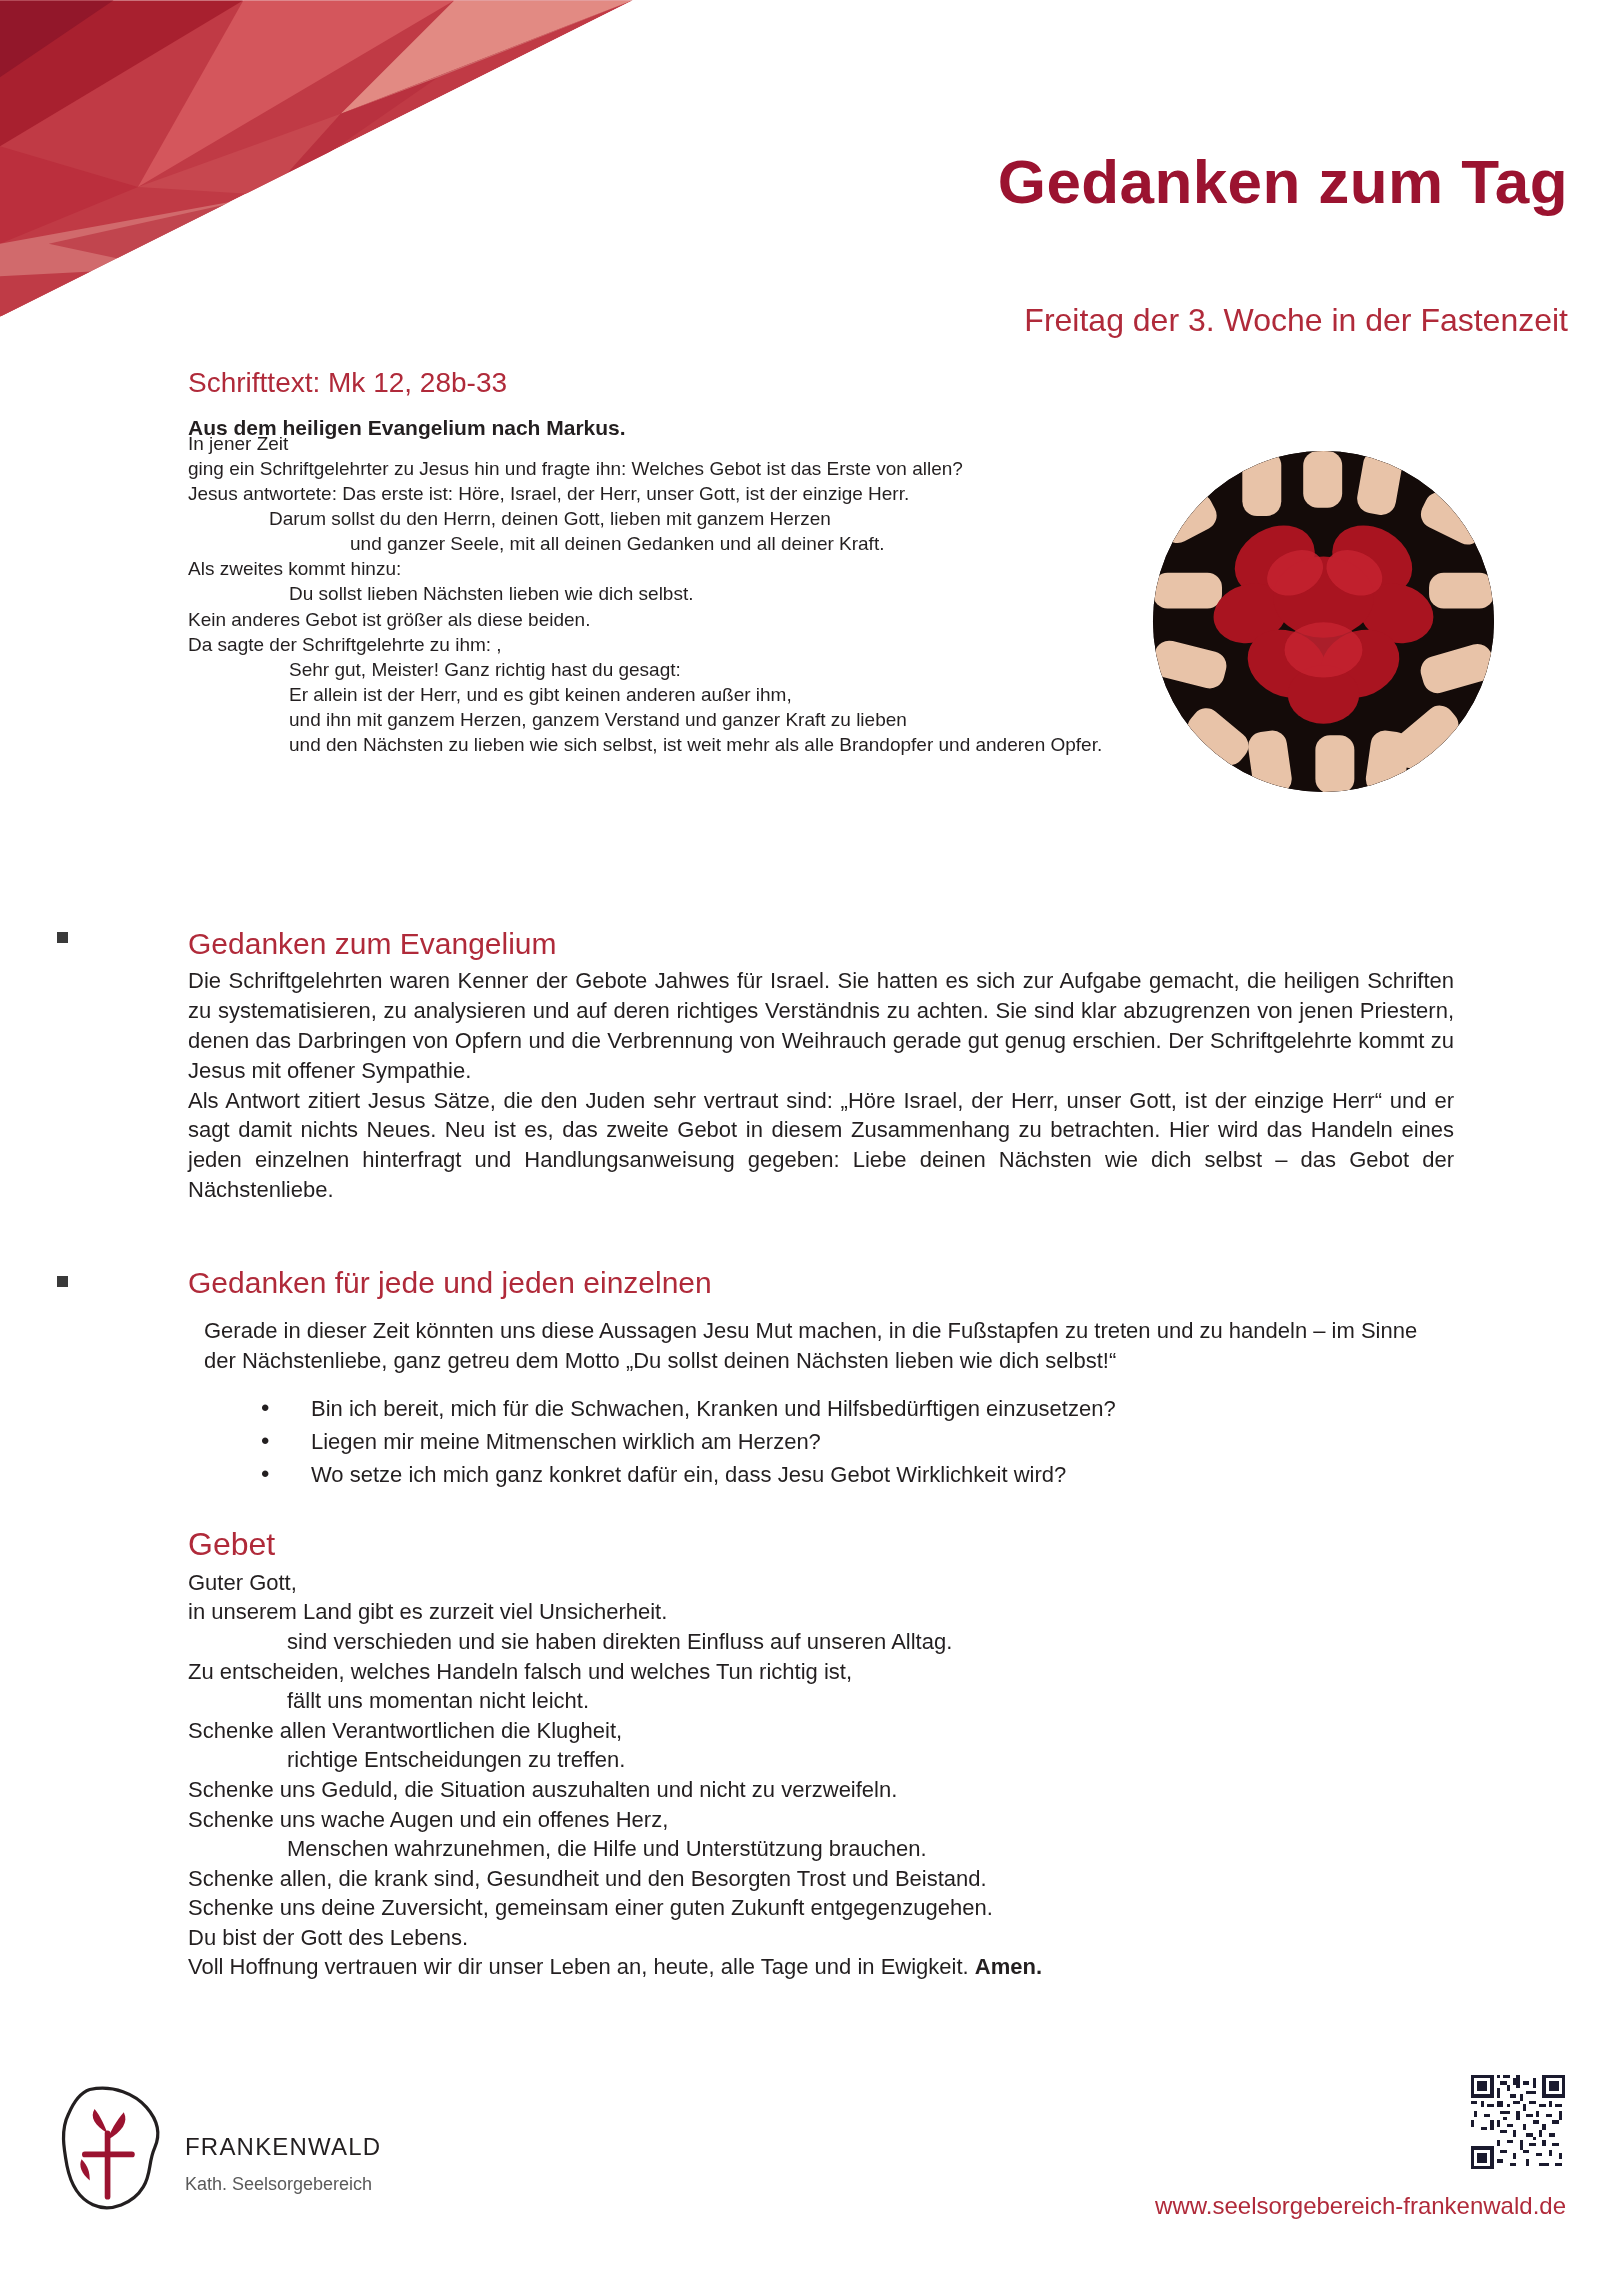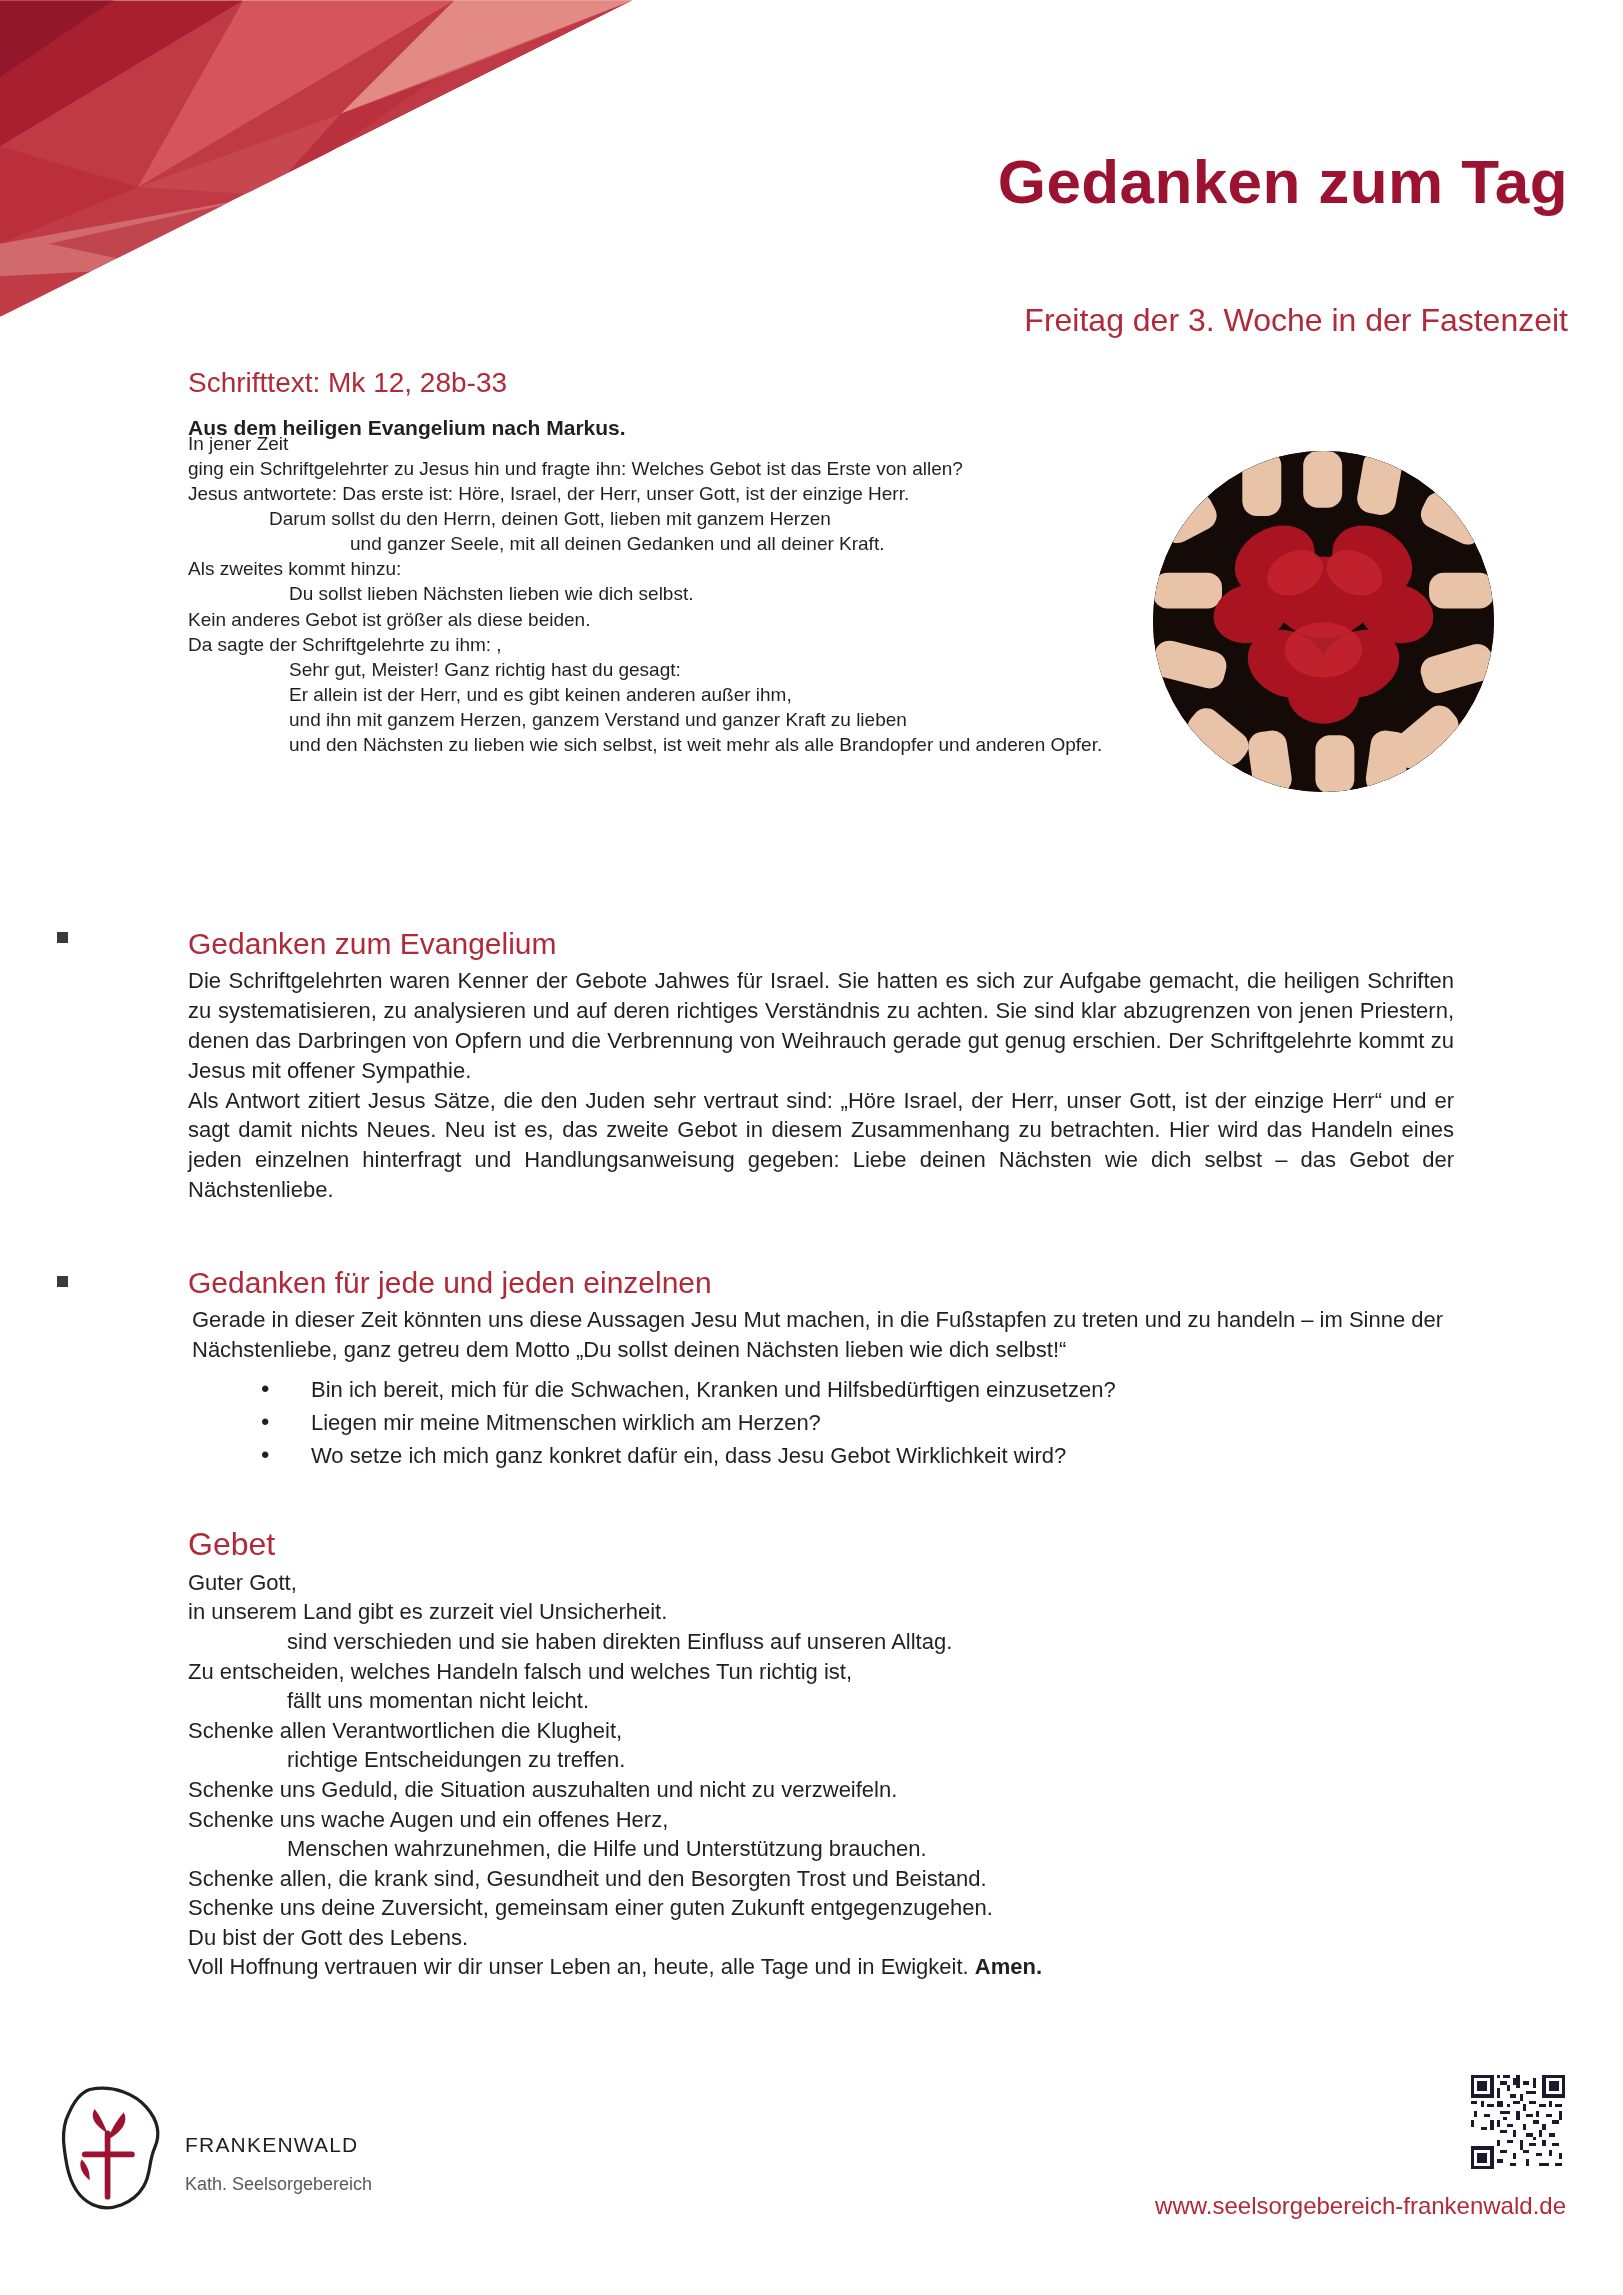--- a/index.html
+++ b/index.html
@@ -117,21 +117,21 @@
     text-align: justify;
   }
 
   .sec-einzelnen {
     position: absolute;
     left: 188px;
     top: 1266px;
     width: 1266px;
   }
   .sec-einzelnen p {
-    margin: 4px;
+    margin: 16px;
     font-size: 22px;
     line-height: 1.36;
   }
   .q-list {
     margin: 8px 0 0 0;
     padding-left: 73px;
     list-style: none;
   }
   .q-list li {
     font-size: 22px;
@@ -168,21 +168,21 @@
     position: absolute;
     left: 57px;
     top: 2083px;
     width: 341px;
     height: 138px;
   }
   .logo-text-main {
     position: absolute;
     left: 185px;
     top: 2133px;
-    font-size: 21px;
+    font-size: 24px;
     letter-spacing: 1.2px;
     color: #231f20;
   }
   .logo-text-sub {
     position: absolute;
     left: 185px;
     top: 2174px;
     font-size: 18px;
     color: #5a5a5a;
   }

